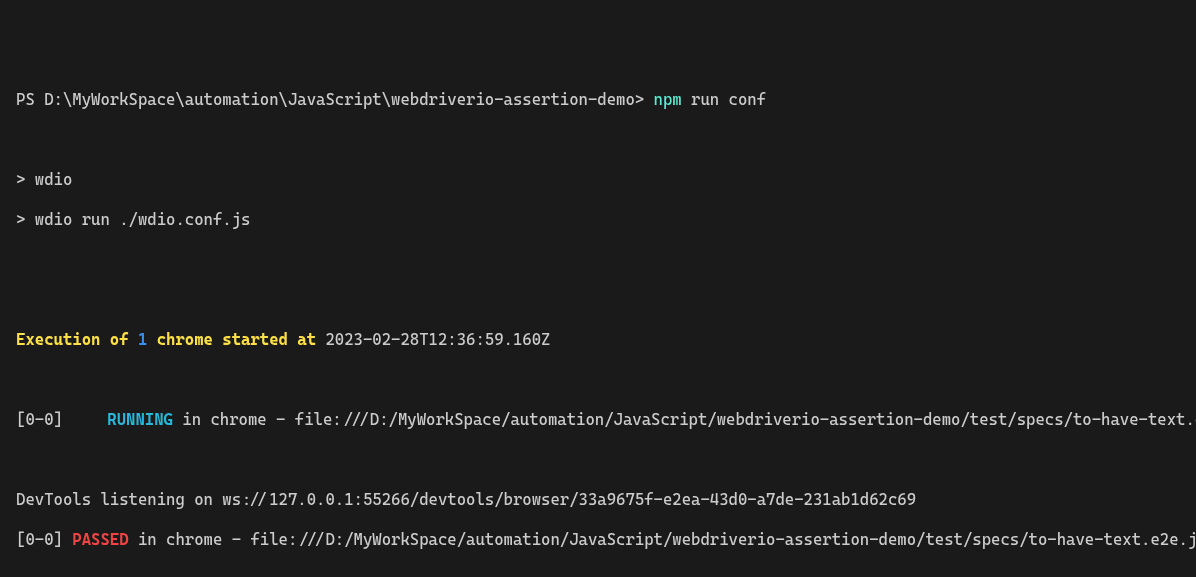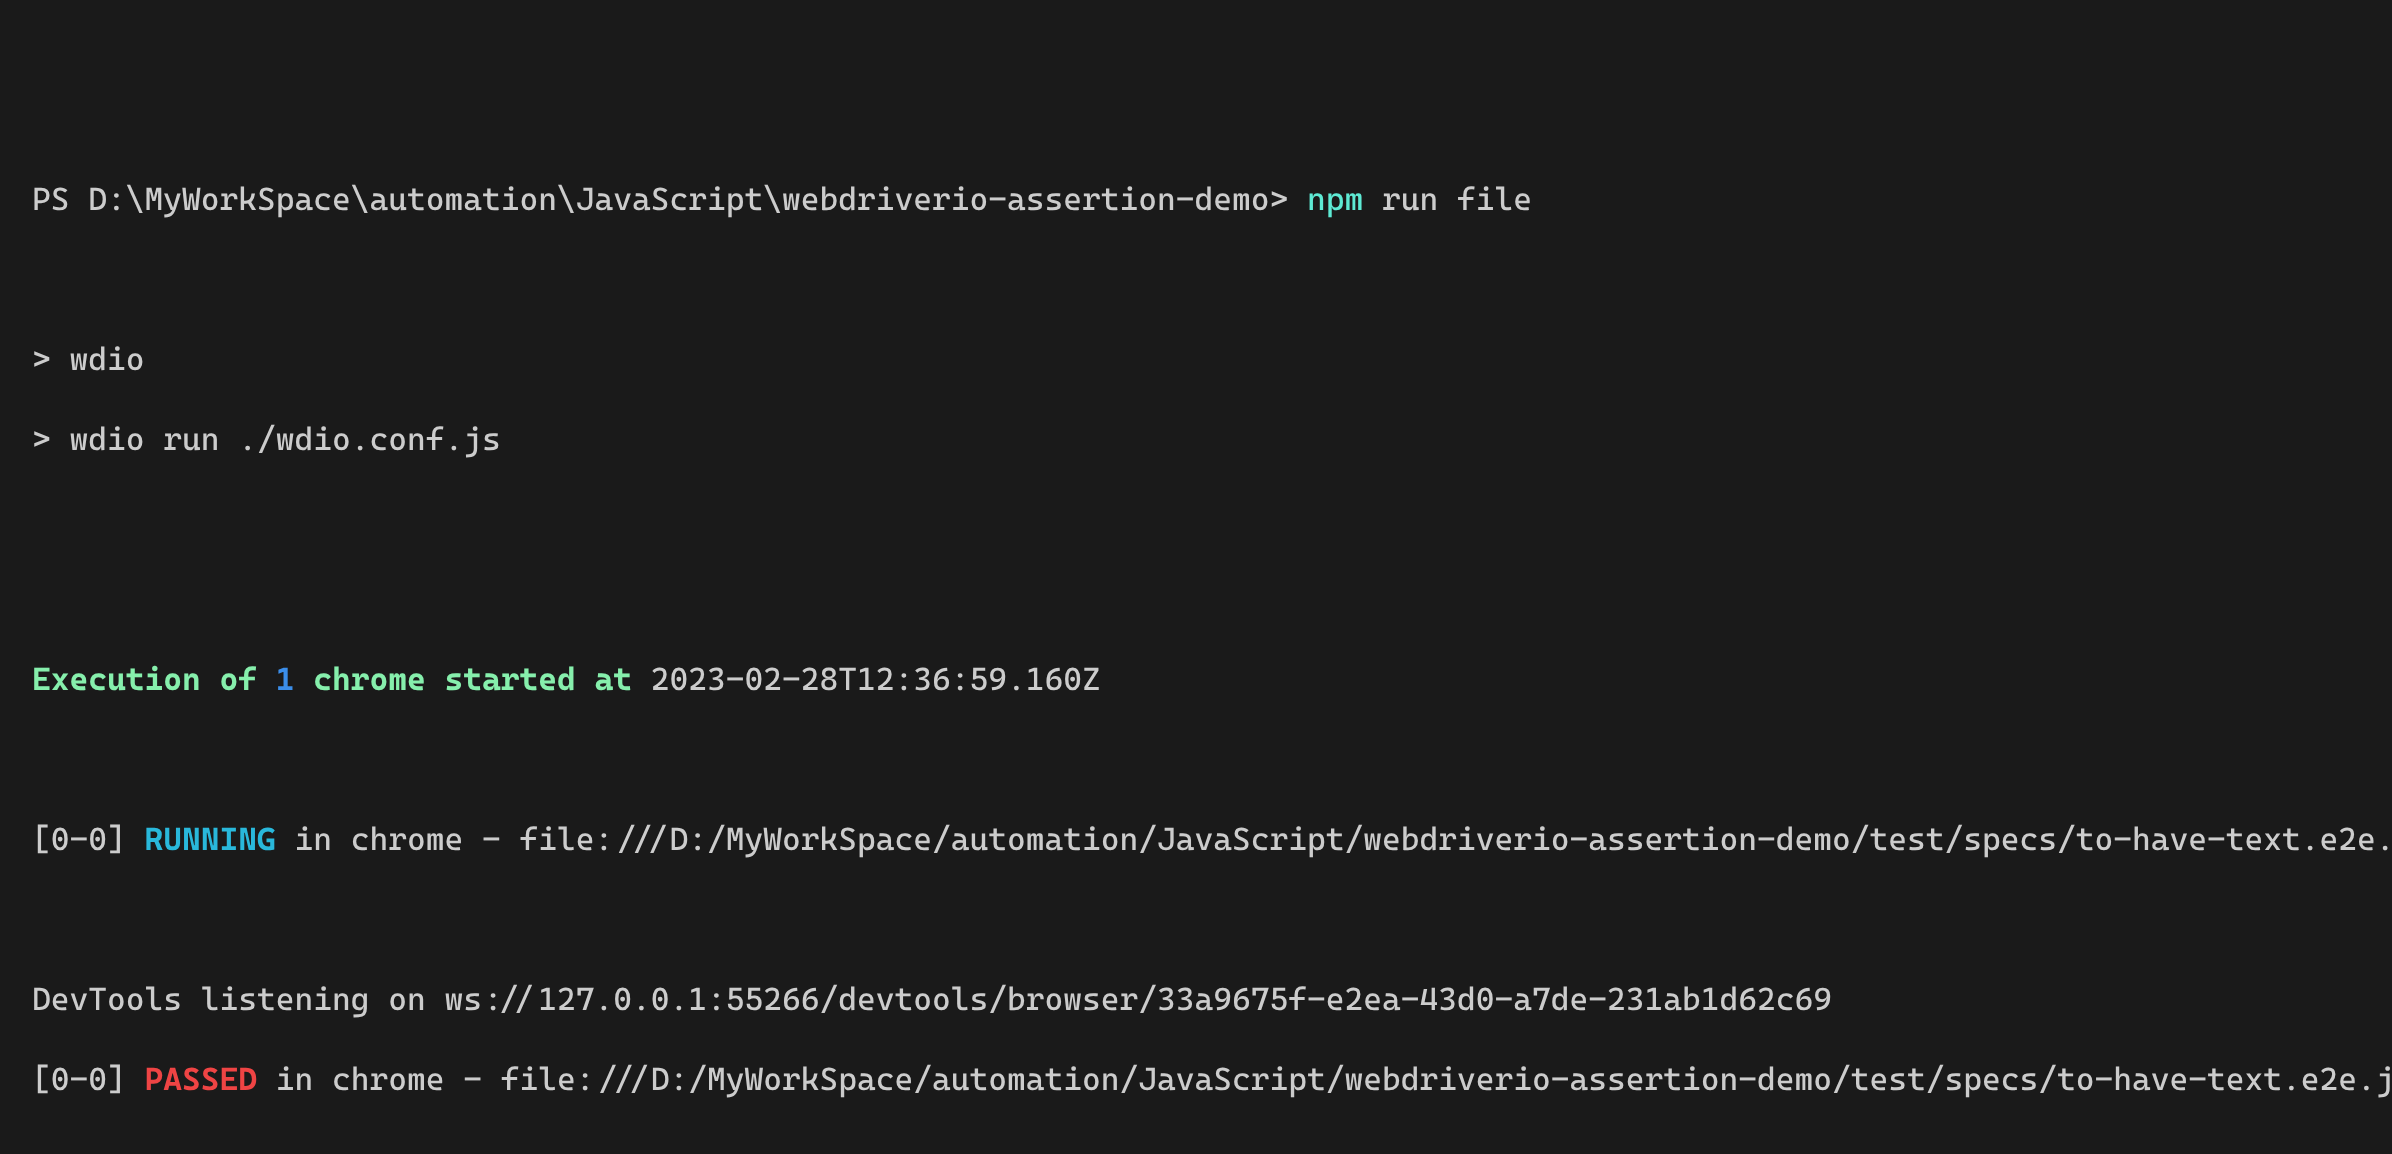--- a/index.html
+++ b/index.html
@@ -10,31 +10,31 @@
       font-size: 16px;
       line-height: 1.25;
       padding: 10px 16px;
       white-space: pre;
       width: 1196px;
       height: 577px;
       overflow: hidden;
     }
     .line { display: block; }
     .yellow { color: #5eead4; }
-    .bold { font-weight: bold; color: #86efac; }
+    .bold { font-weight: bold; color: #fde047; }
     .blue { color: #3b8eea; font-weight: bold; }
-    .cyan { color: #29b8db; font-weight: bold; }
+    .cyan { color: #29b8db; font-weight: bold; margin-left: 35px; }
     .green { color: #ef4444; font-weight: bold; }
   </style>
 </head>
 <body>
 
 
 
-<span class="line"><span>PS </span><span>D:\MyWorkSpace\automation\JavaScript\webdriverio-assertion-demo&gt; </span><span class="yellow">npm </span><span>run file</span></span>
+<span class="line"><span>PS </span><span>D:\MyWorkSpace\automation\JavaScript\webdriverio-assertion-demo&gt; </span><span class="yellow">npm </span><span>run conf</span></span>
 <span class="line"> </span>
 <span class="line">&gt; wdio</span>
 <span class="line">&gt; wdio run ./wdio.conf.js</span>
 <span class="line"> </span>
 <span class="line"> </span>
 <span class="line"><span class="bold">Execution of </span><span class="blue">1</span><span class="bold"> chrome started at</span><span> 2023-02-28T12:36:59.160Z</span></span>
 <span class="line"> </span>
 <span class="line"><span>[0-0] </span><span class="cyan">RUNNING</span><span> in chrome - file:///D:/MyWorkSpace/automation/JavaScript/webdriverio-assertion-demo/test/specs/to-have-text.e2e.js</span></span>
 <span class="line"> </span>
 <span class="line">DevTools listening on ws://127.0.0.1:55266/devtools/browser/33a9675f-e2ea-43d0-a7de-231ab1d62c69</span>

